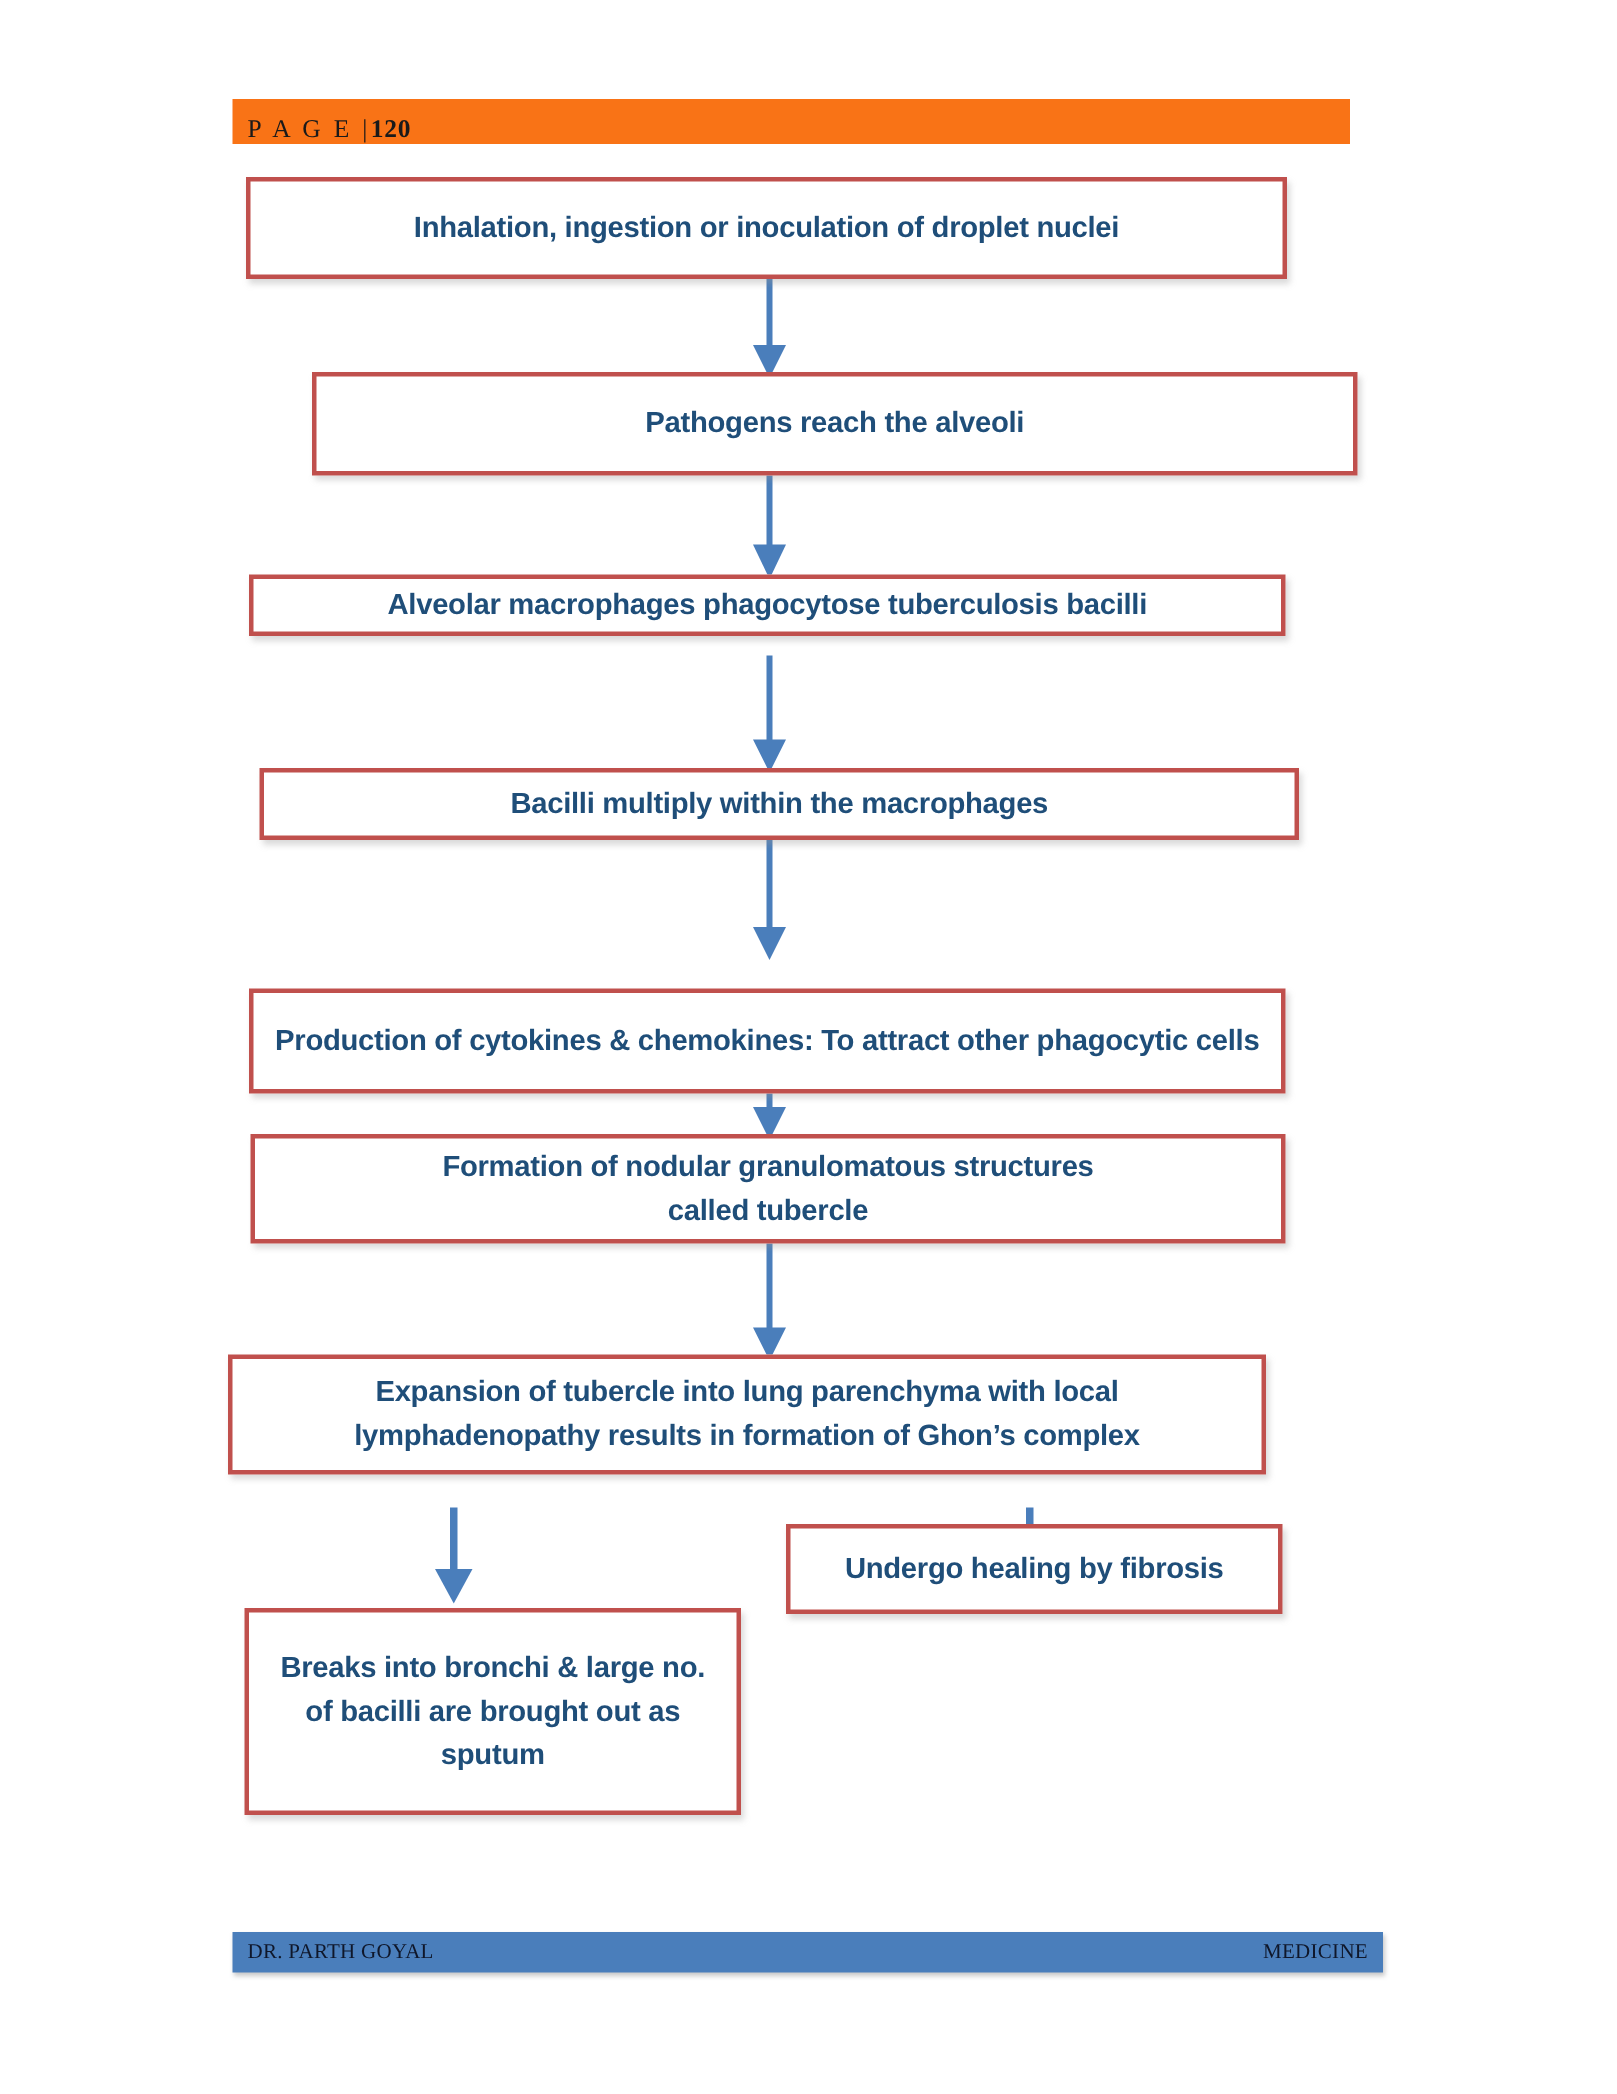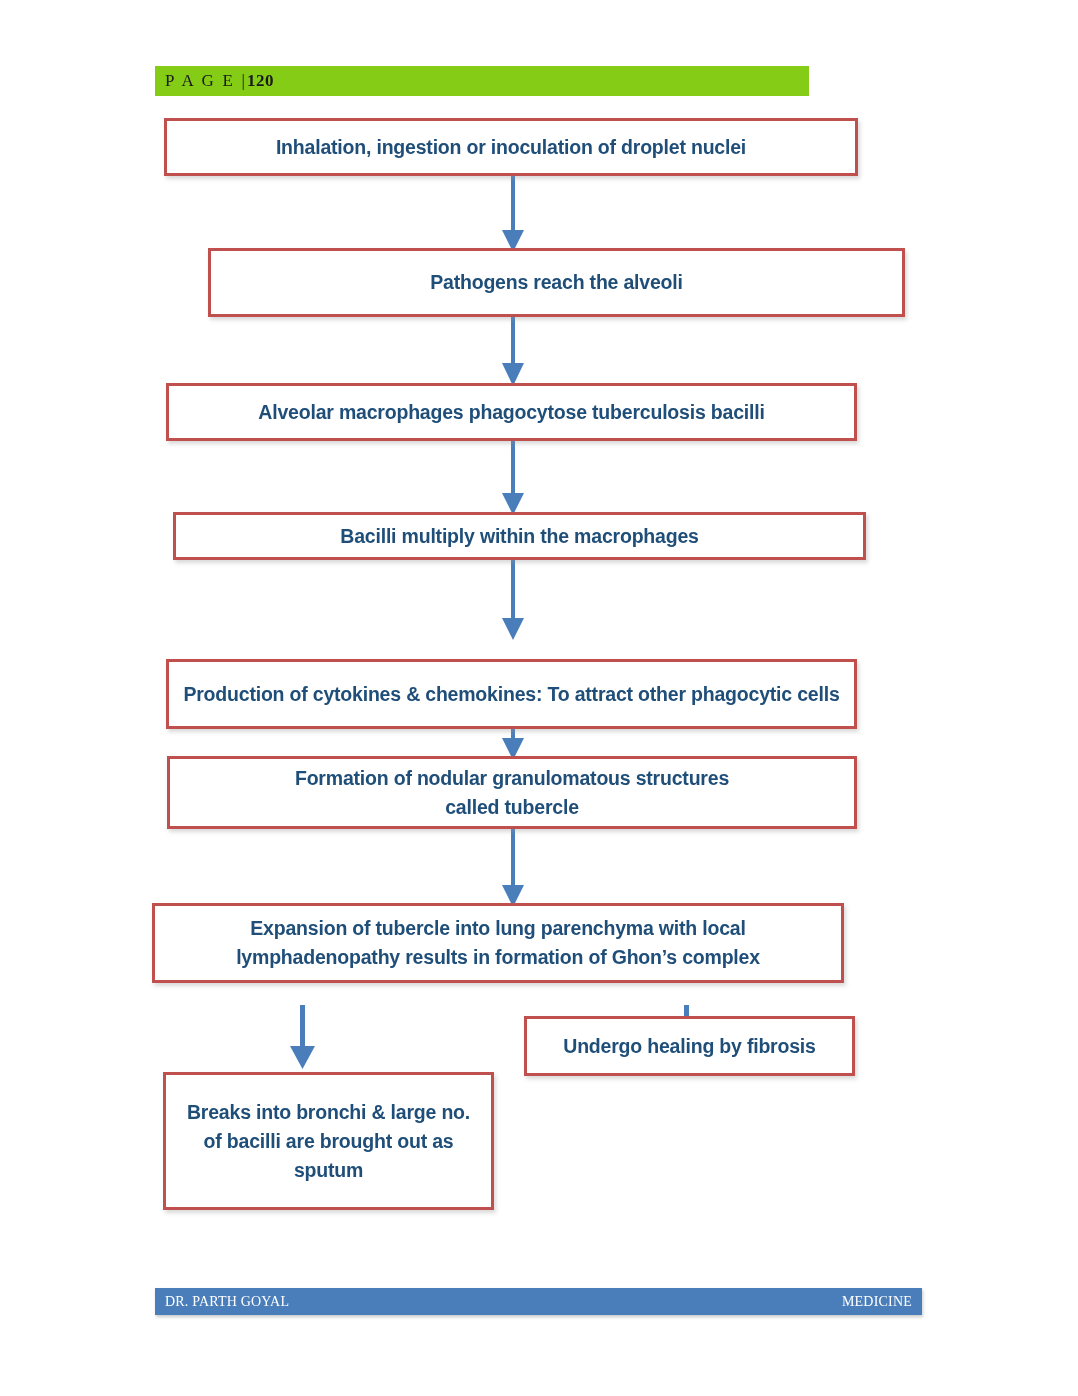--- a/index.html
+++ b/index.html
@@ -13,25 +13,25 @@
     position: relative;
     font-family: "Liberation Sans", sans-serif;
     overflow: hidden;
   }
 
   
   .page-header {
     position: absolute;
     left: 155px;
     top: 66px;
-    width: 654px;
+    width: 745px;
     height: 30px;
-    background: #84cc16;
+    background: #f97316;
     display: flex;
-    align-items: center;
+    align-items: flex-end;
     justify-content: space-between;
     box-sizing: border-box;
     padding: 0 12px 0 10px;
   }
   .hdr-left {
     font-family: "Liberation Serif", serif;
     font-size: 17px;
     color: #1a1a1a;
     letter-spacing: 2.2px;
     white-space: pre;
@@ -86,41 +86,41 @@
     display: flex;
     align-items: center;
     justify-content: space-between;
     box-sizing: border-box;
     padding: 0 10px;
     box-shadow: 1px 2px 3px rgba(120,120,120,0.4);
   }
   .ftr-text {
     font-family: "Liberation Serif", serif;
     font-size: 14px;
-    color: #ffffff;
+    color: #0f172a;
     letter-spacing: 0.2px;
     white-space: pre;
   }
 </style>
 </head>
 <body>
 
 <div class="page-header">
   <div class="hdr-left"><span>P A G E |</span><b>120</b></div>
 </div>
 
-<div class="flow-box" style="left:164px; top:118px; width:694px; height:58px;">
+<div class="flow-box" style="left:164px; top:118px; width:694px; height:68px;">
   <span class="box-text">Inhalation, ingestion or inoculation of droplet nuclei</span>
 </div>
 
 <div class="flow-box" style="left:162px; top:248px; width:697px; height:69px;margin-left:46px;">
   <span class="box-text">Pathogens reach the alveoli</span>
 </div>
 
-<div class="flow-box" style="left:166px; top:383px; width:691px; height:58px;">
+<div class="flow-box" style="left:166px; top:383px; width:691px; height:41px;">
   <span class="box-text">Alveolar macrophages phagocytose tuberculosis bacilli</span>
 </div>
 
 <div class="flow-box" style="left:173px; top:512px; width:693px; height:48px;">
   <span class="box-text">Bacilli multiply within the macrophages</span>
 </div>
 
 <div class="flow-box" style="left:166px; top:635px; width:691px; height:70px;margin-top:24px;">
   <span class="box-text" style="max-width:660px;">Production of cytokines &amp; chemokines: To attract other phagocytic cells</span>
 </div>

